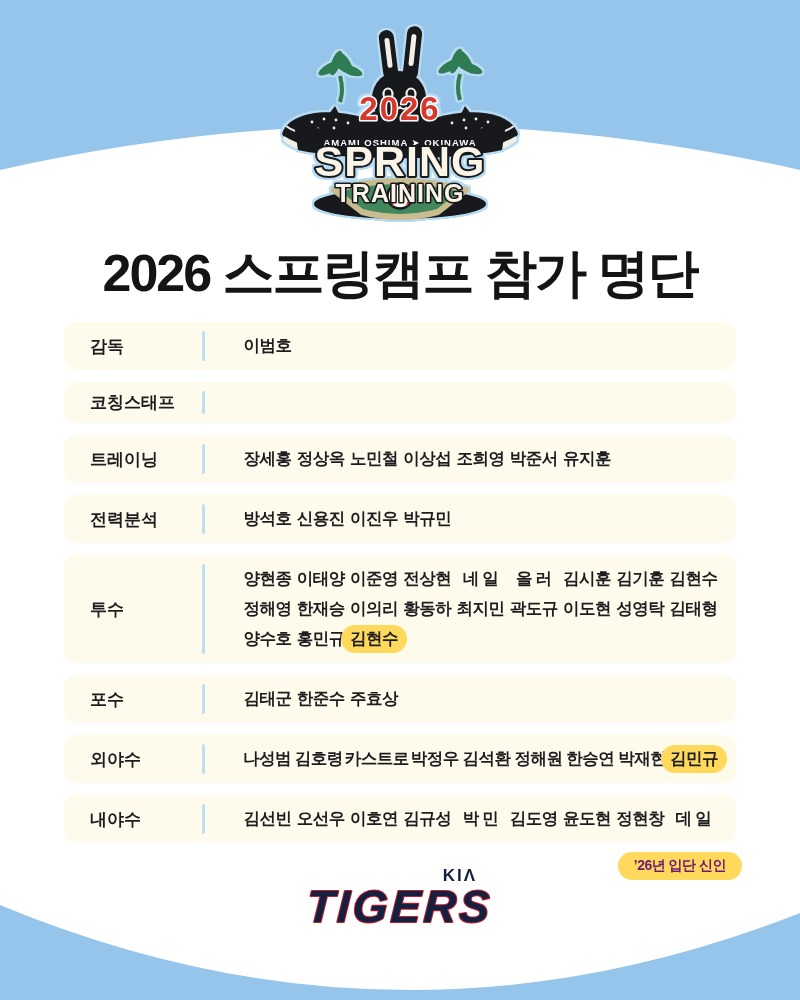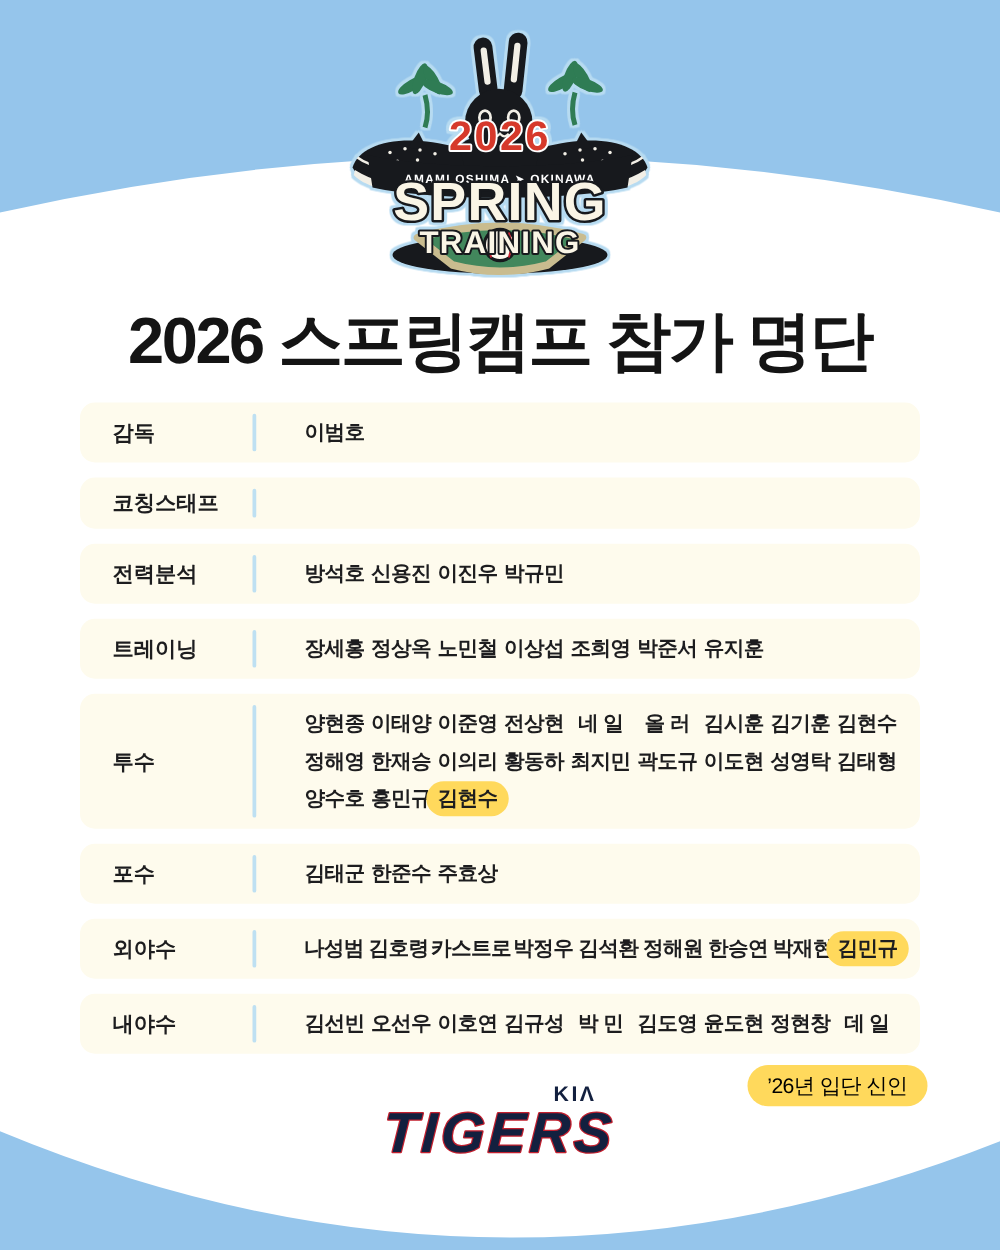--- a/index.html
+++ b/index.html
@@ -11,21 +11,21 @@
   .panel-svg{position:absolute;inset:0;width:800px;height:1000px;}
   .logo-wrap{
     position:absolute;left:278px;top:12px;width:244px;height:212px;
     filter:drop-shadow(2px 0 0 #B7DBF1) drop-shadow(-2px 0 0 #B7DBF1)
            drop-shadow(0 2px 0 #B7DBF1) drop-shadow(0 -2px 0 #B7DBF1);
   }
   .page-title{
     position:absolute;top:240px;left:0;width:800px;text-align:center;
     font-size:52px;font-weight:900;color:#141414;letter-spacing:-2px;line-height:66px;
   }
-  .roster{position:absolute;top:322px;left:64px;width:672px;}
+  .roster{position:absolute;top:322px;left:64px;width:672px;font-family:Liberation Serif, serif;}
   .row{
     display:flex;align-items:center;background:#FEFBED;border-radius:12px;
     padding:9px 16px 9px 26px;margin-bottom:12px;
   }
   .row-label{
     width:92px;flex:0 0 92px;font-size:17px;font-weight:800;color:#1d1d1f;
     text-align:justify;text-align-last:justify;
   }
   .row-divider{
     align-self:stretch;width:3px;flex:0 0 3px;border-radius:3px;
@@ -38,22 +38,22 @@
   }
   .name-cell{
     font-size:16.5px;font-weight:700;color:#1d1d1f;text-align:center;
     white-space:nowrap;letter-spacing:-0.5px;
   }
   .hl{
     display:inline-block;background:#FFD95C;border-radius:20px;
     padding:3px 9px;margin:-3px -9px;
   }
   .note-badge{
-    position:absolute;top:852px;right:58px;background:#FFD95C;color:#000000;
-    font-size:17px;font-weight:400;padding:5px 16px;border-radius:20px;
+    position:absolute;top:852px;right:58px;background:#FFD95C;color:#701a75;
+    font-size:14px;font-weight:700;padding:5px 16px;border-radius:20px;
     letter-spacing:-0.5px;
   }
   .footer-wrap{position:absolute;left:277px;top:860px;width:250px;height:75px;}
   svg text{font-family:"Liberation Sans","DejaVu Sans",sans-serif;}
 </style>
 </head>
 <body>
 
 <svg class="panel-svg" viewBox="0 0 800 1000" aria-hidden="true">
   <path d="M0,170 Q400,80 800,170 L800,913 Q400,1071 0,905 Z" fill="#FFFFFF"></path>
@@ -153,43 +153,43 @@
         <div class="names-line">
           <div class="name-cell">이범호</div>
         </div>
       </div>
     </div>
     <div class="row">
       <div class="row-label">코칭스태프</div>
       <div class="row-divider"></div>
     </div>
     <div class="row">
-      <div class="row-label">전력분석</div>
-      <div class="row-divider"></div>
-      <div class="row-lines">
-        <div class="names-line">
-          <div class="name-cell">방석호</div>
-          <div class="name-cell">신용진</div>
-          <div class="name-cell">이진우</div>
-          <div class="name-cell">박규민</div>
-        </div>
-      </div>
-    </div>
-    <div class="row">
       <div class="row-label">트레이닝</div>
       <div class="row-divider"></div>
       <div class="row-lines">
         <div class="names-line">
           <div class="name-cell">장세홍</div>
           <div class="name-cell">정상옥</div>
           <div class="name-cell">노민철</div>
           <div class="name-cell">이상섭</div>
           <div class="name-cell">조희영</div>
           <div class="name-cell">박준서</div>
           <div class="name-cell">유지훈</div>
+        </div>
+      </div>
+    </div>
+    <div class="row">
+      <div class="row-label">전력분석</div>
+      <div class="row-divider"></div>
+      <div class="row-lines">
+        <div class="names-line">
+          <div class="name-cell">방석호</div>
+          <div class="name-cell">신용진</div>
+          <div class="name-cell">이진우</div>
+          <div class="name-cell">박규민</div>
         </div>
       </div>
     </div>
     <div class="row">
       <div class="row-label">투수</div>
       <div class="row-divider"></div>
       <div class="row-lines">
         <div class="names-line">
           <div class="name-cell">양현종</div>
           <div class="name-cell">이태양</div>

